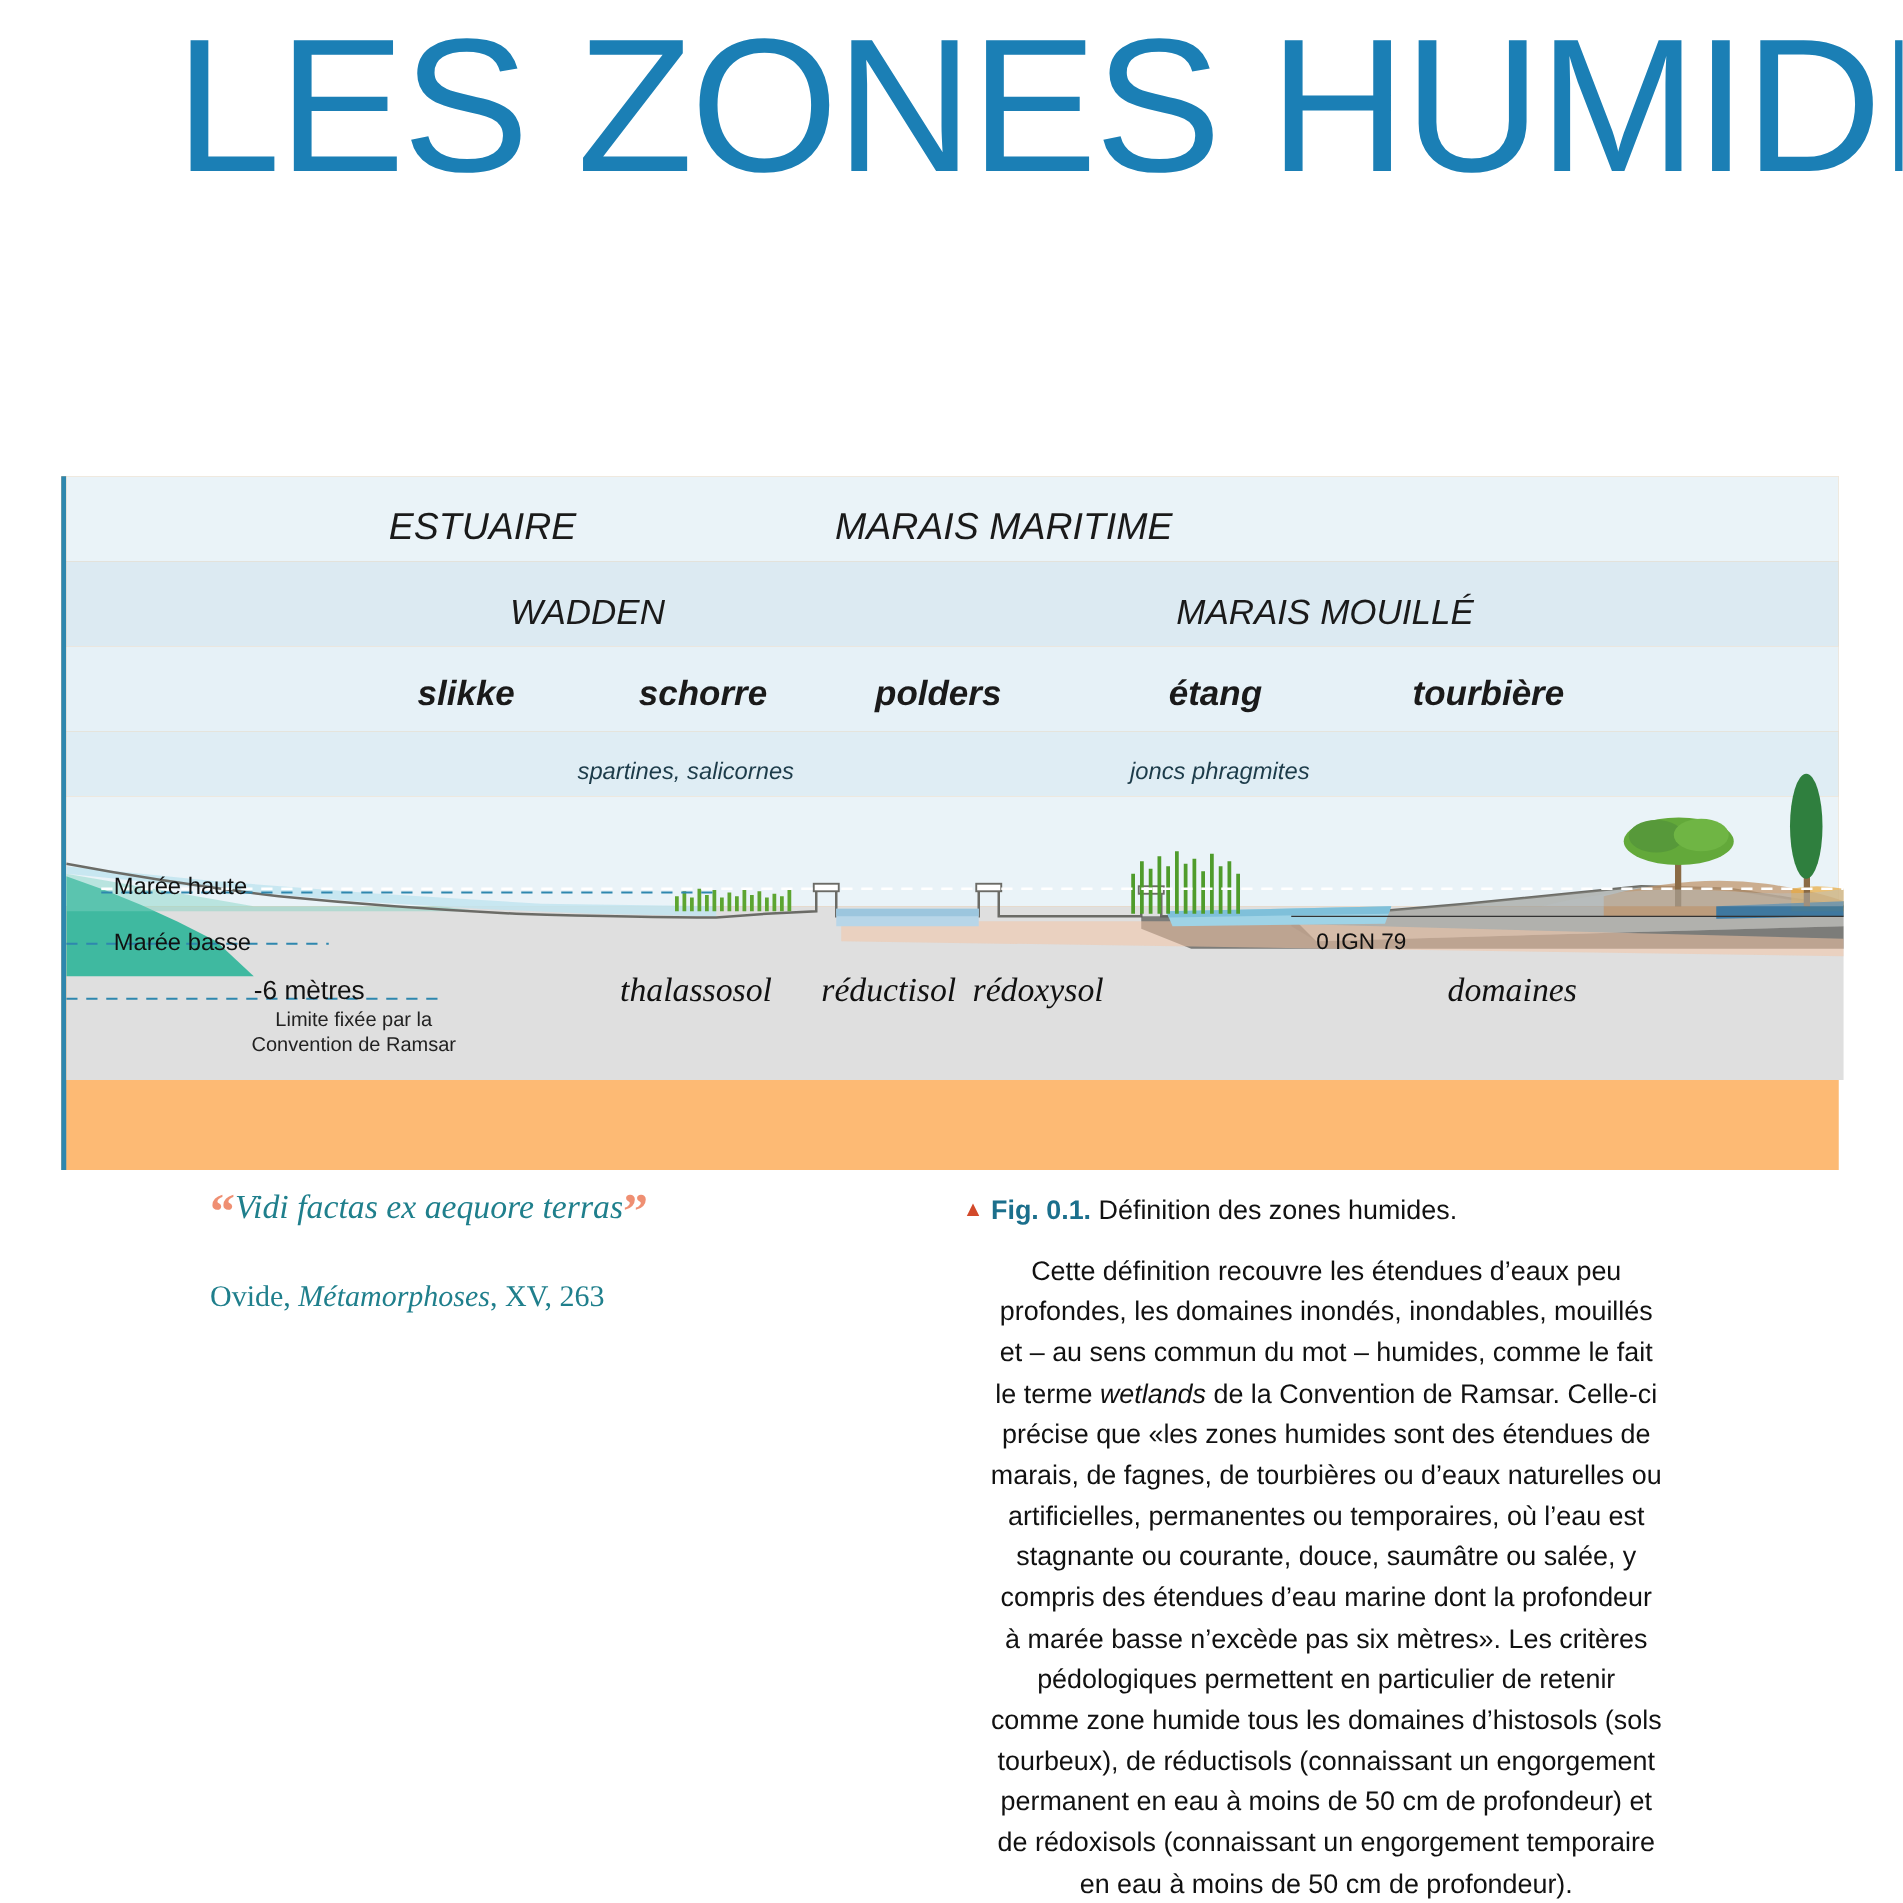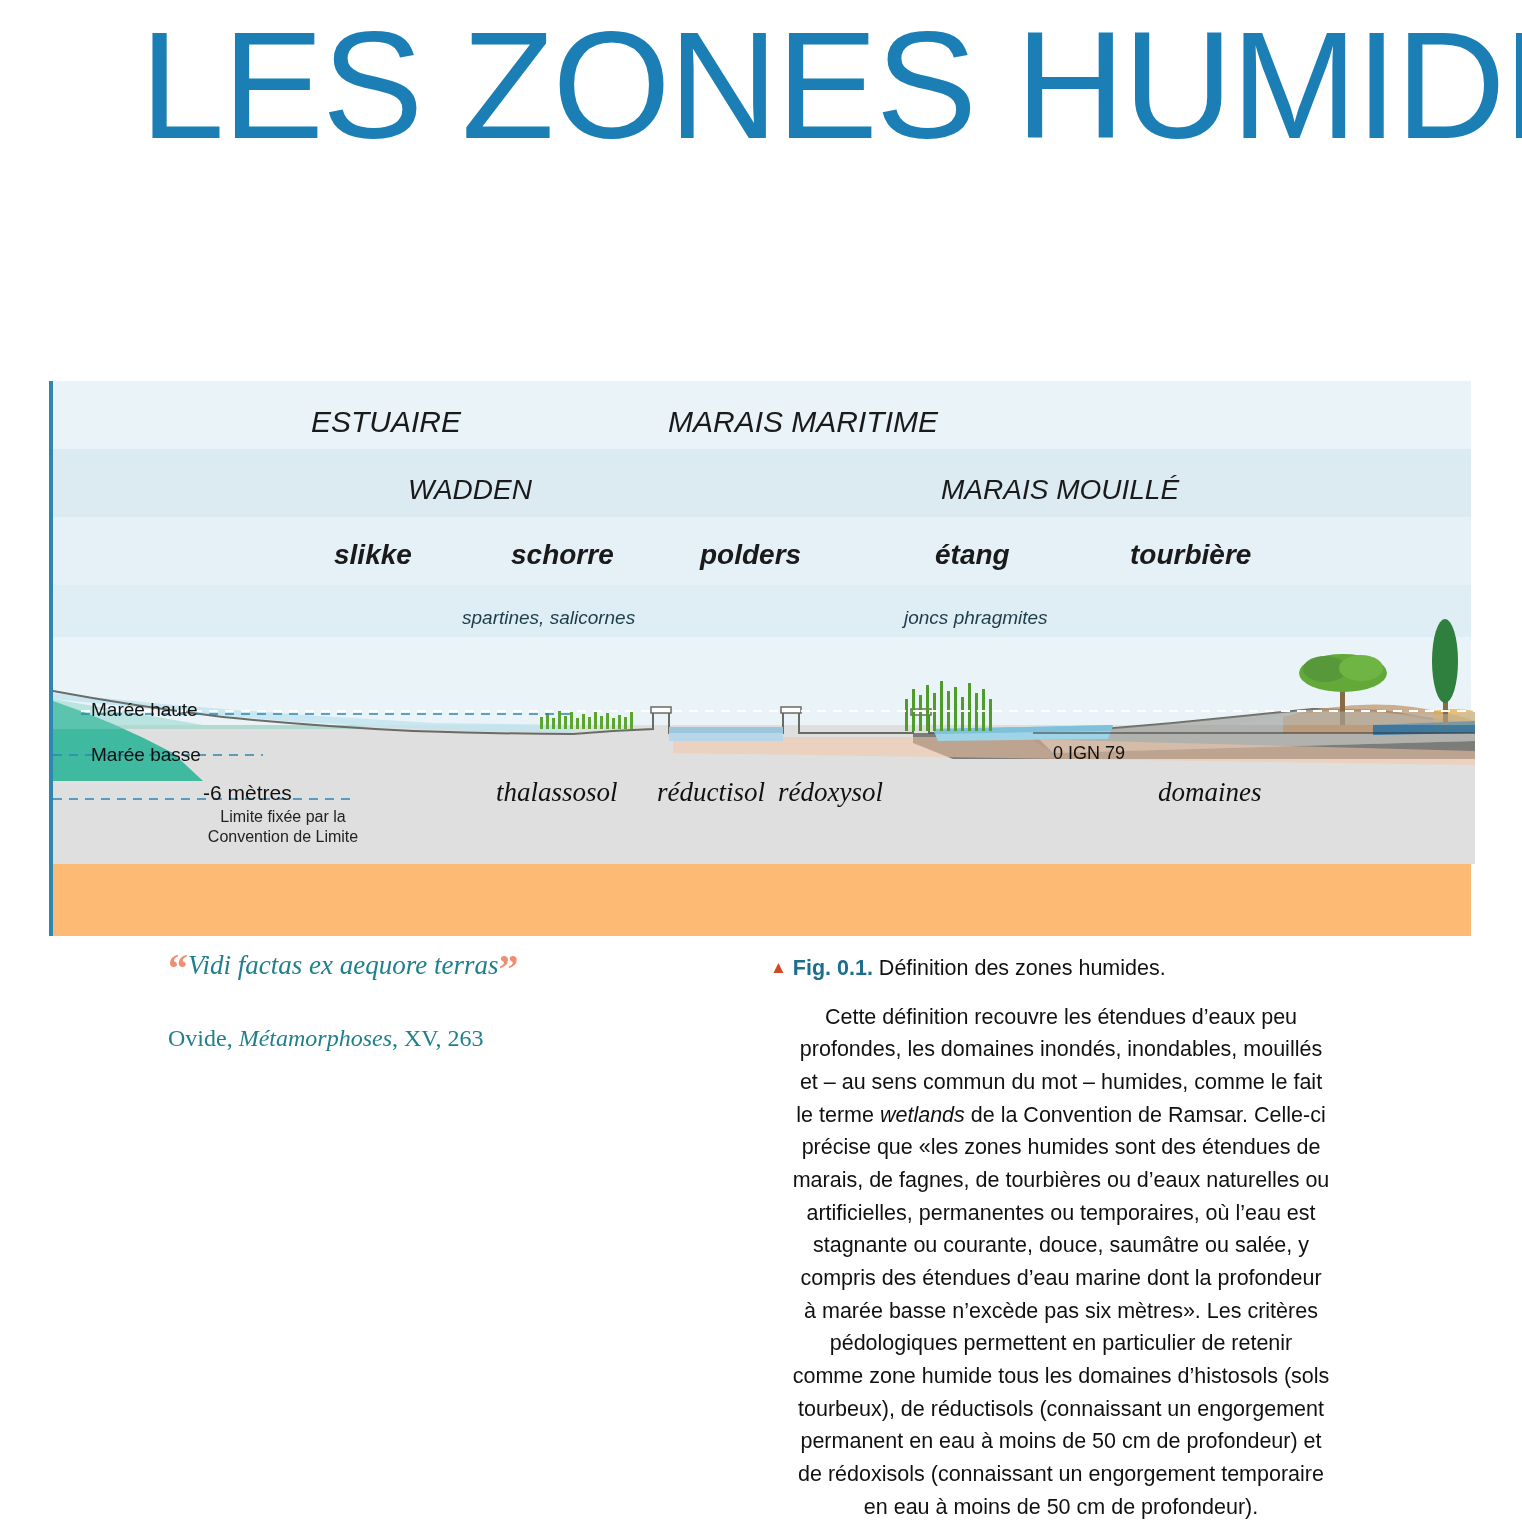--- a/index.html
+++ b/index.html
@@ -299,21 +299,21 @@
   <div class="zone-label lvl3" style="left:1077px; top:158px;">tourbière</div>
 
   <div class="zone-label lvl4" style="left:409px; top:226px;">spartines, salicornes</div>
   <div class="zone-label lvl4" style="left:851px; top:226px;">joncs   phragmites</div>
 
   <div class="tide-label" style="left:38px; top:318px;">Marée haute</div>
   <div class="tide-label" style="left:38px; top:363px;">Marée basse</div>
 
   <div class="depth-label" style="left:150px; top:400px;">-6 mètres</div>
   <div class="small-label" style="left:120px; top:426px; width:220px;">Limite fixée par la</div>
-  <div class="small-label" style="left:120px; top:446px; width:220px;">Convention de Limite</div>
+  <div class="small-label" style="left:120px; top:446px; width:220px;">Convention de Ramsar</div>
 
   <div class="ign-label" style="left:1000px; top:362px;">0 IGN 79</div>
 
   <div class="soil-label" style="left:443px; top:396px;">thalassosol</div>
   <div class="soil-label" style="left:578px; top:396px;margin-left:26px;">réductisol</div>
   <div class="soil-label" style="left:725px; top:396px;">rédoxysol</div>
   <div class="soil-label" style="left:1105px; top:396px;">domaines</div>
 </div>
 
 <div class="quote-block">

